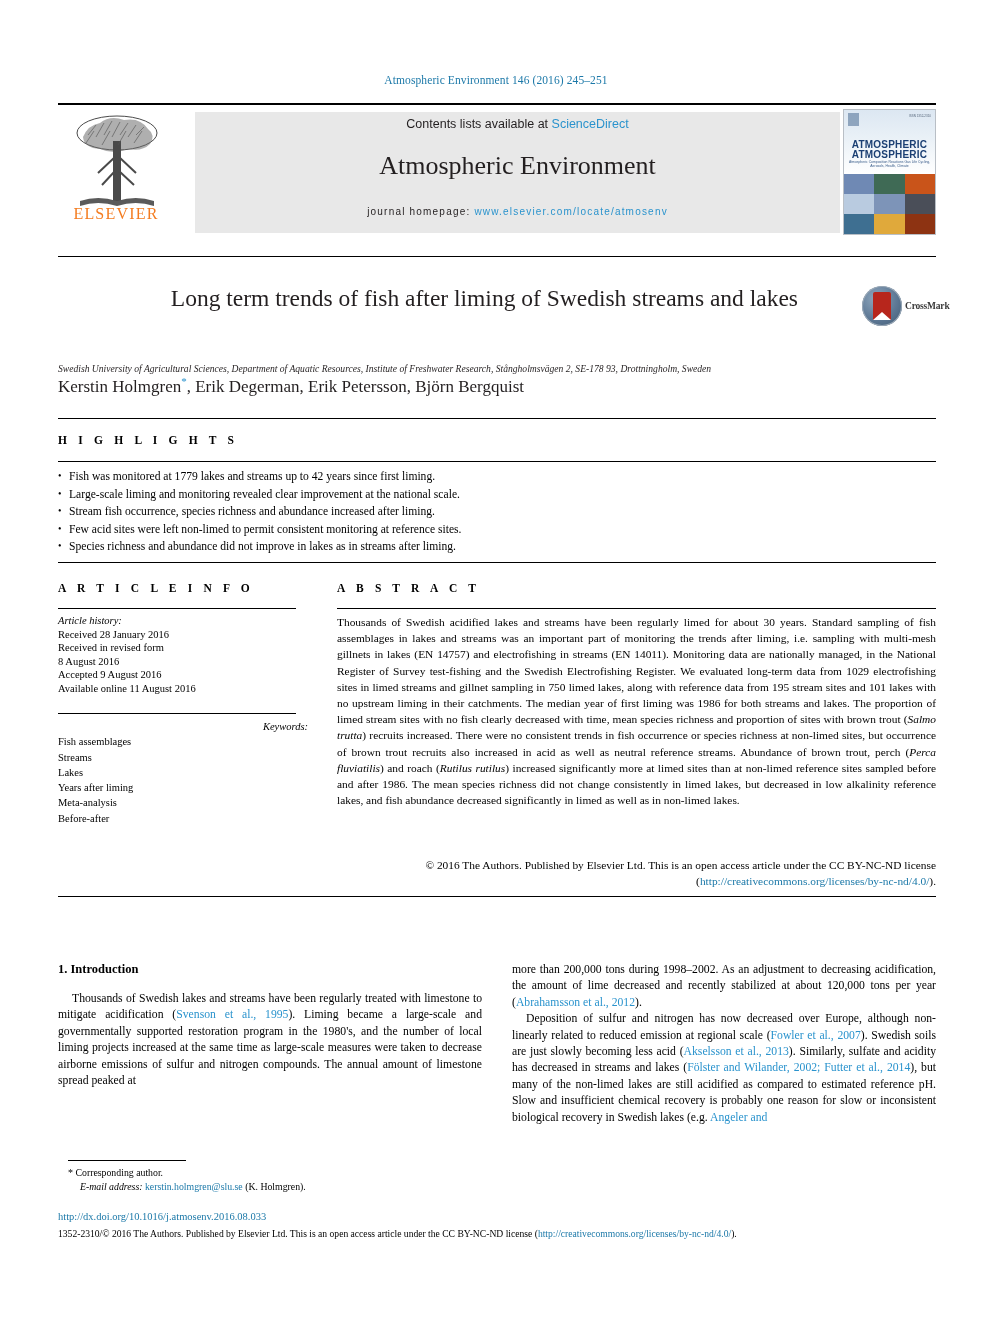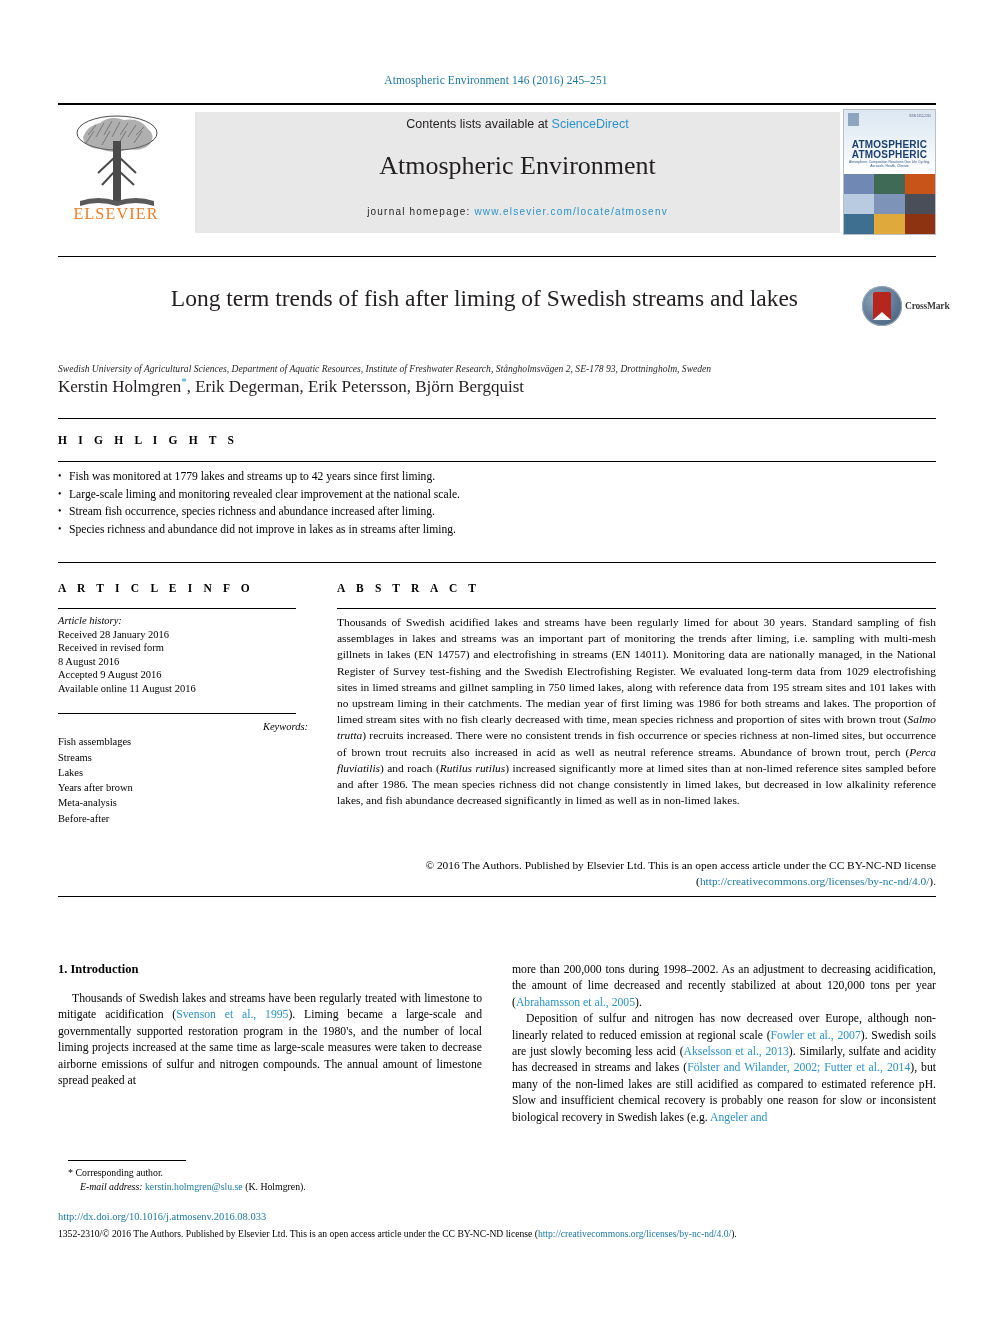--- a/index.html
+++ b/index.html
@@ -371,20 +371,21 @@
     <div class="cm-text">CrossMark</div>
   </div>
 
   <div class="hl-rule-top"></div>
   <div class="section-label hl-head">H I G H L I G H T S</div>
   <div class="hl-rule-mid"></div>
   <ul class="hl-list">
     <li>Fish was monitored at 1779 lakes and streams up to 42 years since first liming.</li>
     <li>Large-scale liming and monitoring revealed clear improvement at the national scale.</li>
     <li>Stream fish occurrence, species richness and abundance increased after liming.</li>
+    <li>Few acid sites were left non-limed to permit consistent monitoring at reference sites.</li>
     <li>Species richness and abundance did not improve in lakes as in streams after liming.</li>
   </ul>
   <div class="hl-rule-bot"></div>
 
   <div class="section-label info-head">A R T I C L E  I N F O</div>
   <div class="section-label abs-head">A B S T R A C T</div>
   <div class="info-rule"></div>
   <div class="abs-rule"></div>
 
   <div class="info-col">
@@ -395,21 +396,21 @@
     <div>Accepted 9 August 2016</div>
     <div>Available online 11 August 2016</div>
   </div>
 
   <div class="kw-rule"></div>
   <div class="kw-col">
     <div class="ital">Keywords:</div>
     <div>Fish assemblages</div>
     <div>Streams</div>
     <div>Lakes</div>
-    <div>Years after brown</div>
+    <div>Years after liming</div>
     <div>Meta-analysis</div>
     <div>Before-after</div>
   </div>
 
   <div class="abstract">
     <span>Thousands of Swedish acidified lakes and streams have been regularly limed for about 30 years. Standard sampling of fish assemblages in lakes and streams was an important part of monitoring the trends after liming, i.e. sampling with multi-mesh gillnets in lakes (EN 14757) and electrofishing in streams (EN 14011). Monitoring data are nationally managed, in the National Register of Survey test-fishing and the Swedish Electrofishing Register. We evaluated long-term data from 1029 electrofishing sites in limed streams and gillnet sampling in 750 limed lakes, along with reference data from 195 stream sites and 101 lakes with no upstream liming in their catchments. The median year of first liming was 1986 for both streams and lakes. The proportion of limed stream sites with no fish clearly decreased with time, mean species richness and proportion of sites with brown trout (</span><i>Salmo trutta</i><span>) recruits increased. There were no consistent trends in fish occurrence or species richness at non-limed sites, but occurrence of brown trout recruits also increased in acid as well as neutral reference streams. Abundance of brown trout, perch (</span><i>Perca fluviatilis</i><span>) and roach (</span><i>Rutilus rutilus</i><span>) increased significantly more at limed sites than at non-limed reference sites sampled before and after 1986. The mean species richness did not change consistently in limed lakes, but decreased in low alkalinity reference lakes, and fish abundance decreased significantly in limed as well as in non-limed lakes.</span>
   </div>
 
   <div class="copyline">
     <span>© 2016 The Authors. Published by Elsevier Ltd. This is an open access article under the CC BY-NC-ND license (</span><a href="#">http://creativecommons.org/licenses/by-nc-nd/4.0/</a><span>).</span>
@@ -419,21 +420,21 @@
 
   <div class="col-left">
     <div class="sec-title">1. Introduction</div>
     <p class="bodytext indent">
       <span>Thousands of Swedish lakes and streams have been regularly treated with limestone to mitigate acidification (</span><span class="ref">Svenson et al., 1995</span><span>). Liming became a large-scale and governmentally supported restoration program in the 1980's, and the number of local liming projects increased at the same time as large-scale measures were taken to decrease airborne emissions of sulfur and nitrogen compounds. The annual amount of limestone spread peaked at</span>
     </p>
   </div>
 
   <div class="col-right">
     <p class="bodytext">
-      <span>more than 200,000 tons during 1998–2002. As an adjustment to decreasing acidification, the amount of lime decreased and recently stabilized at about 120,000 tons per year (</span><span class="ref">Abrahamsson et al., 2005</span><span>).</span>
+      <span>more than 200,000 tons during 1998–2002. As an adjustment to decreasing acidification, the amount of lime decreased and recently stabilized at about 120,000 tons per year (</span><span class="ref">Abrahamsson et al., 2012</span><span>).</span>
     </p>
     <p class="bodytext indent">
       <span>Deposition of sulfur and nitrogen has now decreased over Europe, although non-linearly related to reduced emission at regional scale (</span><span class="ref">Fowler et al., 2007</span><span>). Swedish soils are just slowly becoming less acid (</span><span class="ref">Akselsson et al., 2013</span><span>). Similarly, sulfate and acidity has decreased in streams and lakes (</span><span class="ref">Fölster and Wilander, 2002; Futter et al., 2014</span><span>), but many of the non-limed lakes are still acidified as compared to estimated reference pH. Slow and insufficient chemical recovery is probably one reason for slow or inconsistent biological recovery in Swedish lakes (e.g. </span><span class="ref">Angeler and</span>
     </p>
   </div>
 
   <div class="fn-rule"></div>
   <div class="footnote">
     <div>
       <span class="star">*</span>

